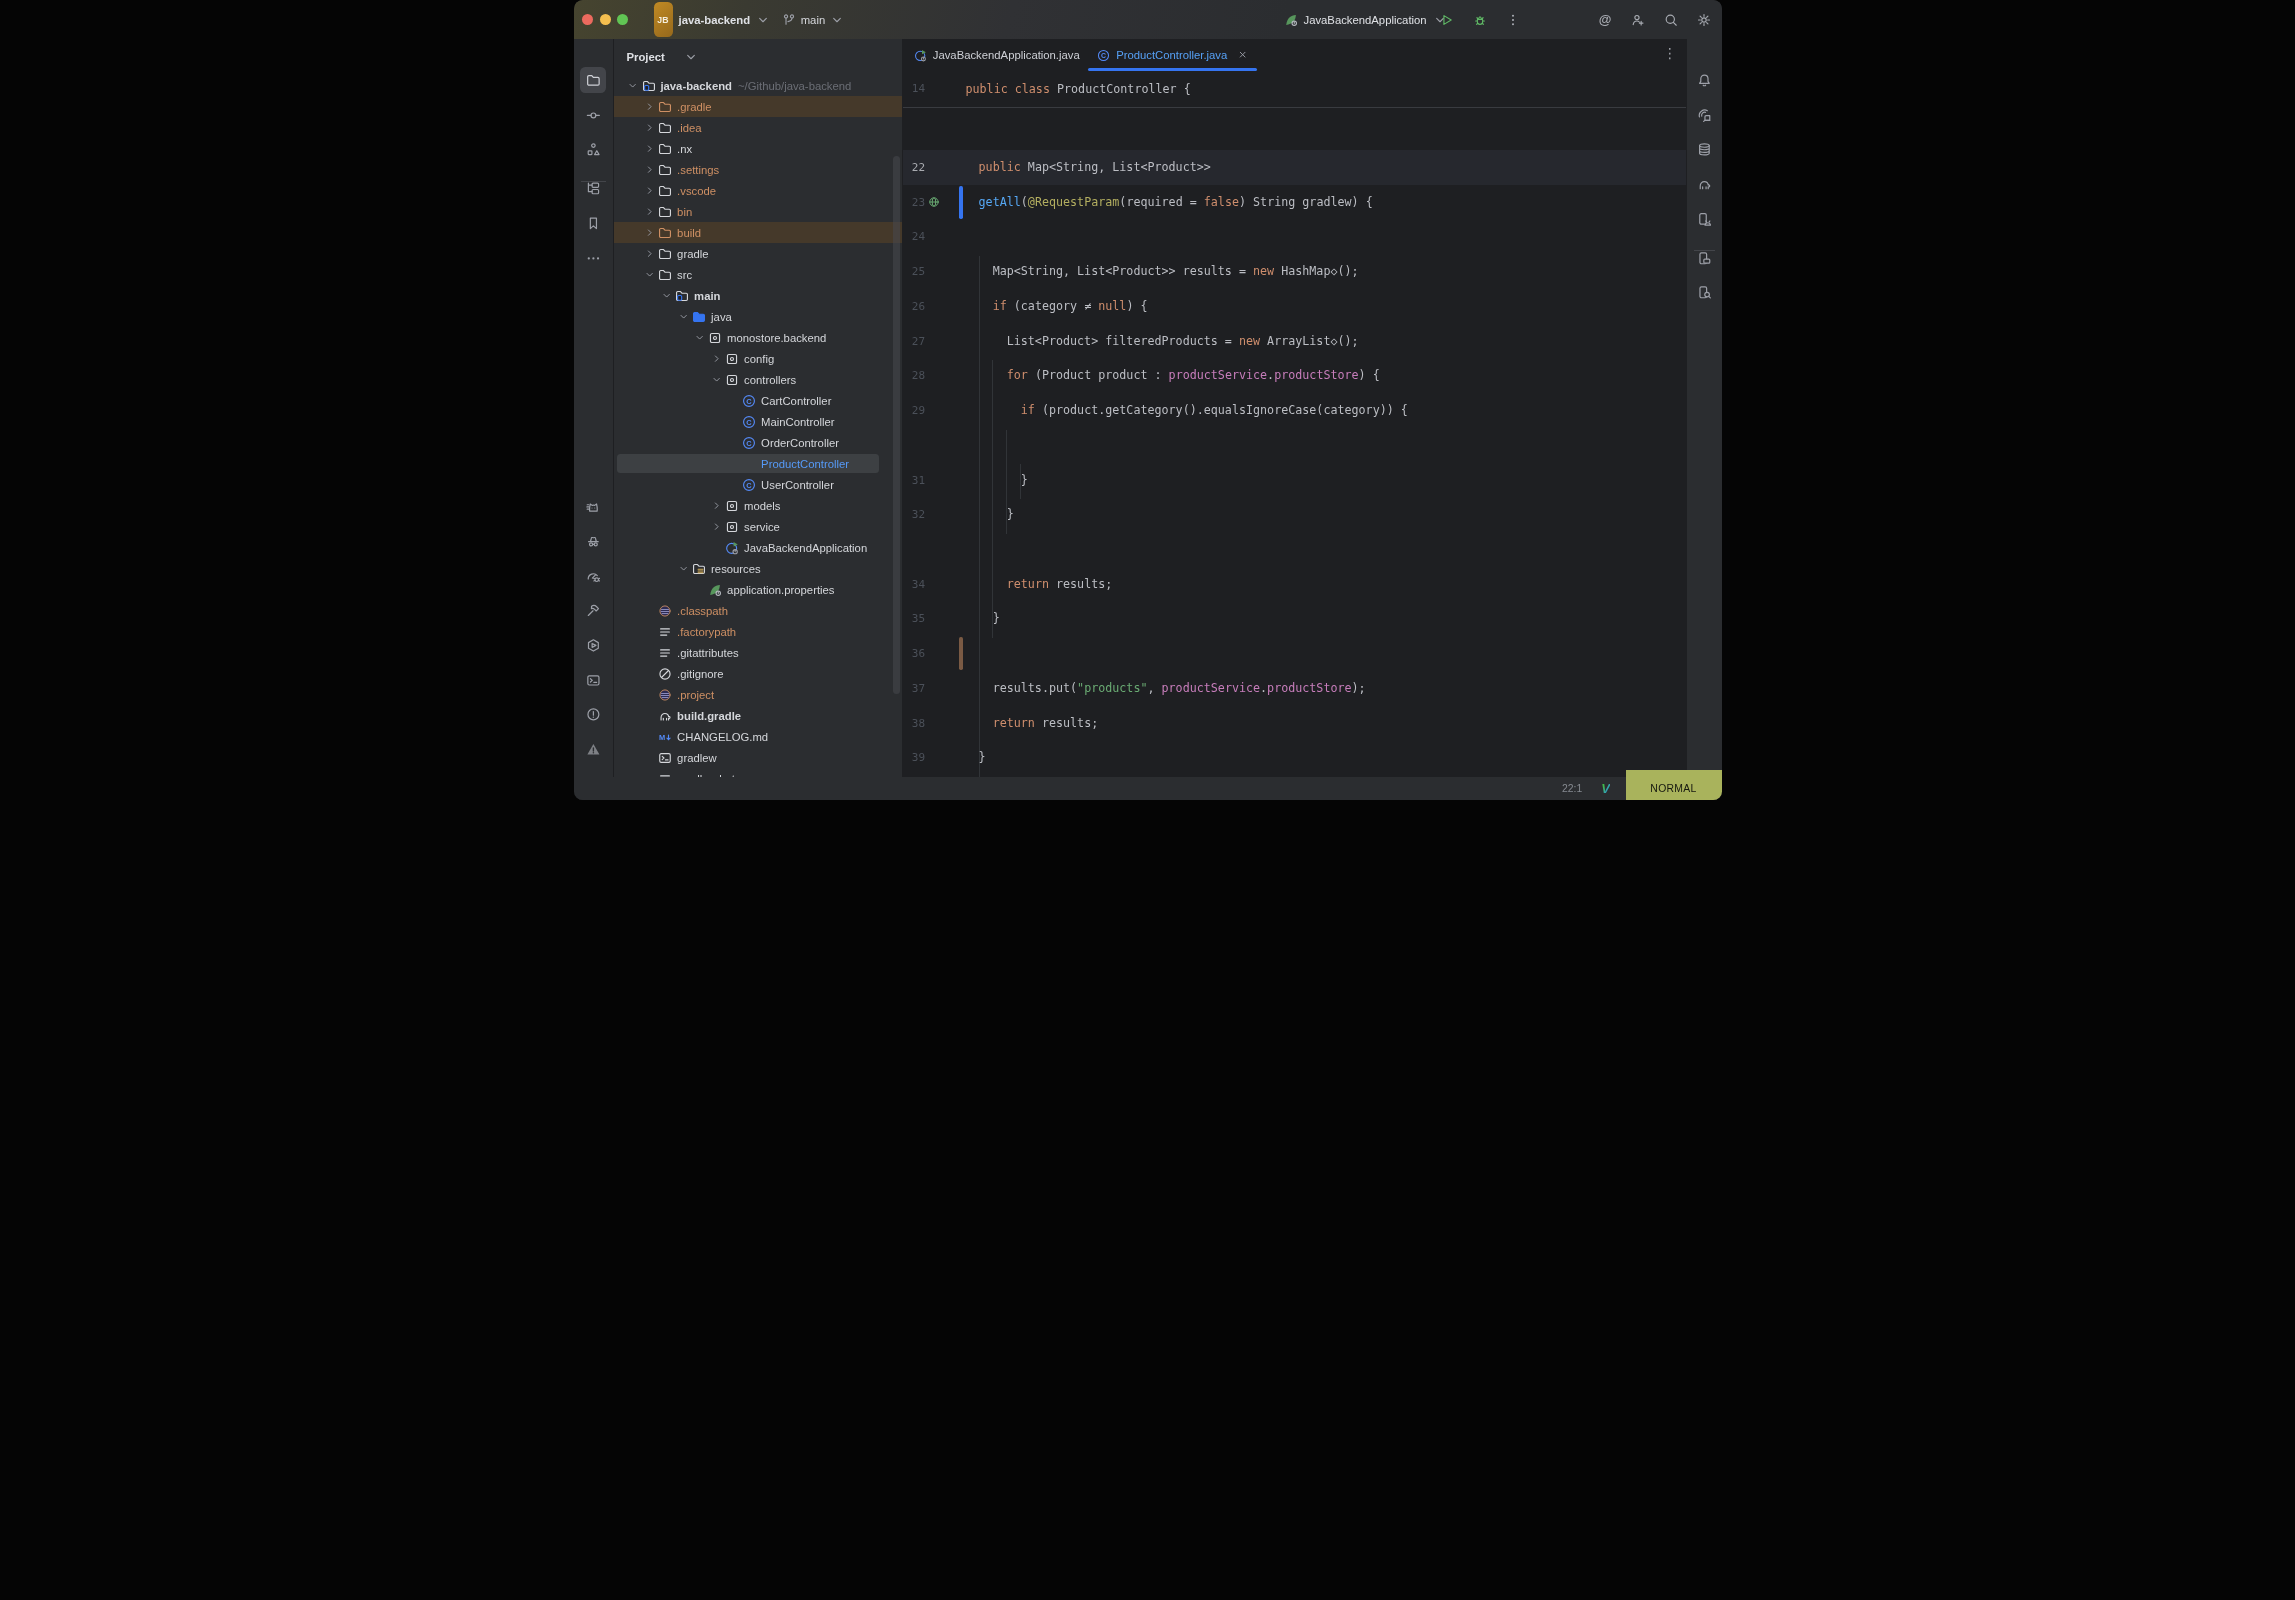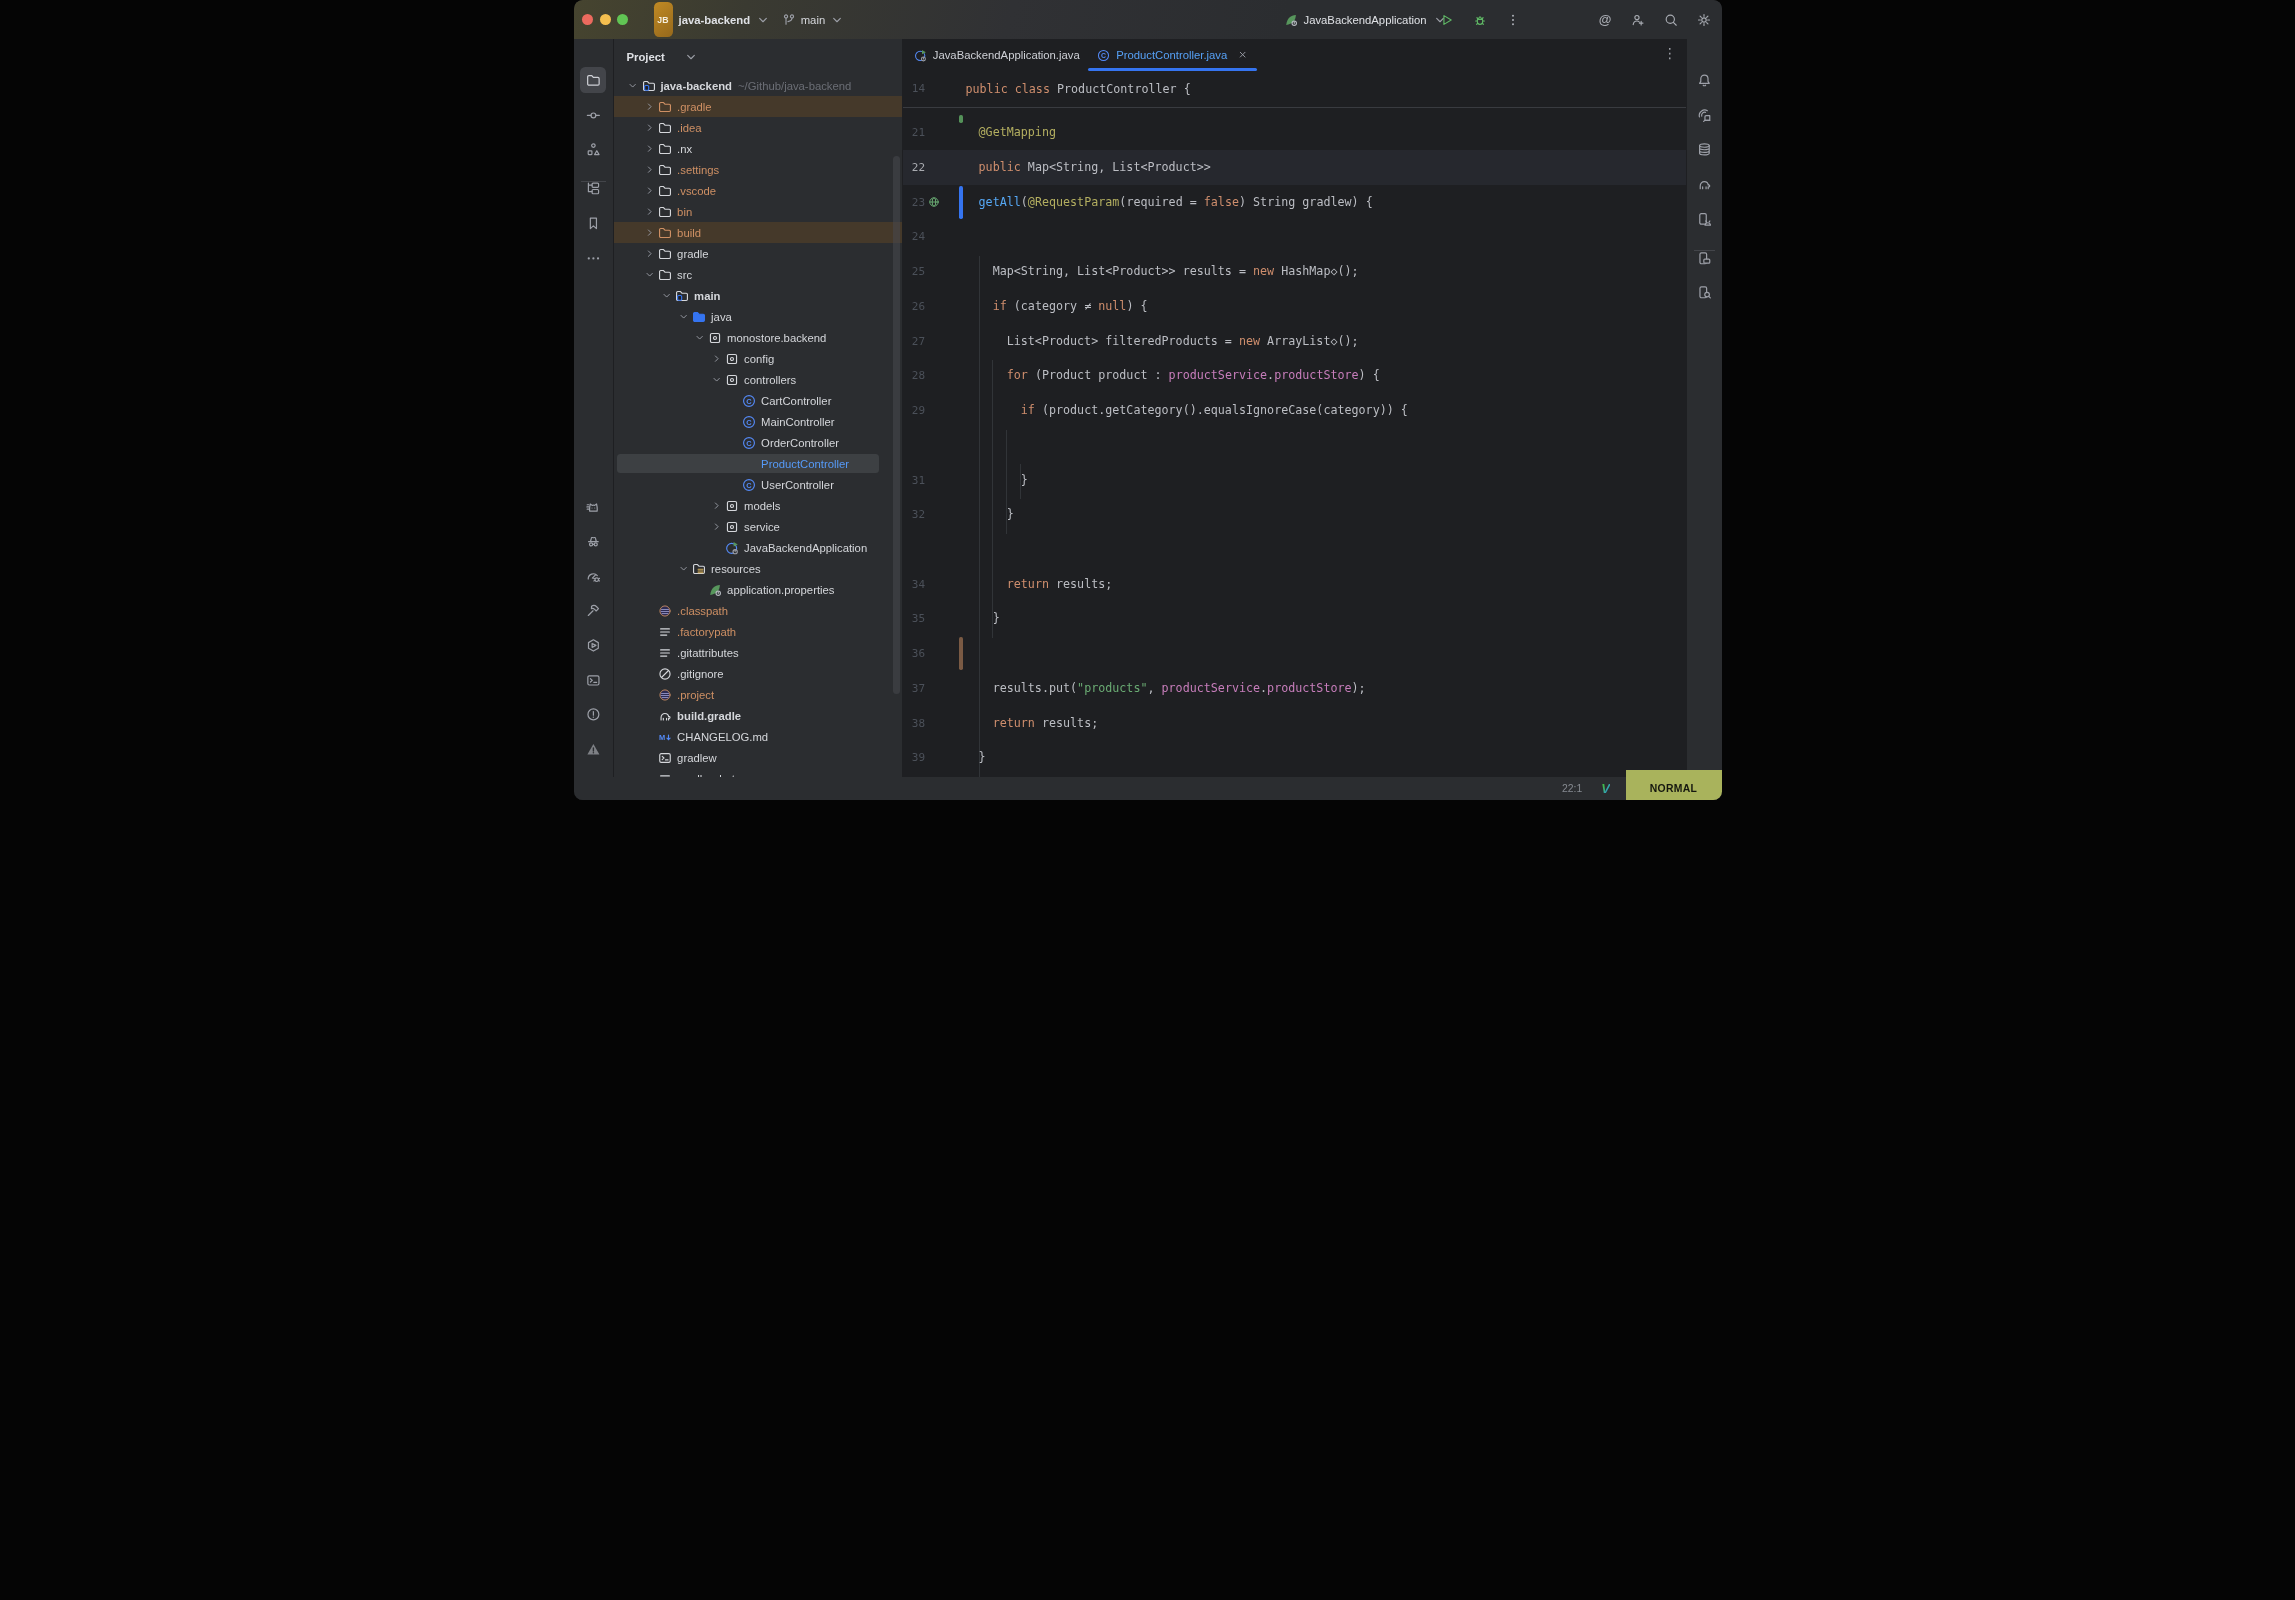--- a/index.html
+++ b/index.html
@@ -63,21 +63,21 @@
   #sticky .ctext,#sticky .lnum{height:36px;line-height:36px;}
   .s-kw{color:#cf8e6d;}.s-plain{color:#bcbec4;}.s-ann{color:#b3ae60;}.s-method{color:#56a8f5;}
   .s-field{color:#c77dbb;}.s-str{color:#6aab73;}
   
   
   #statusbar{position:absolute;left:0;right:0;bottom:0;height:23.4px;background:#2b2d30;display:flex;align-items:center;justify-content:flex-end;font-size:10.4px;color:#868a91;}
   #caret-pos{margin-right:19px;}
   #vim-icon{font-weight:900;font-style:italic;font-size:13px;margin-right:15.6px;
     background:linear-gradient(120deg,#41b94a 30%,#2e9bd6 75%);-webkit-background-clip:text;background-clip:text;color:transparent;}
   #vim-mode{height:37px;min-width:96px;display:flex;align-items:center;justify-content:center;
-    color:#15170f;font-weight:700;font-size:10.4px;letter-spacing:0.3px;}
+    color:#15170f;font-weight:400;font-size:10.4px;letter-spacing:0.3px;}
   svg.ic{fill:none;stroke:currentColor;stroke-width:1.3;stroke-linecap:round;stroke-linejoin:round;display:block;}
 </style>
 </head>
 <body>
 
 <div id="window">
 
   <div id="titlebar">
     <div class="tl-dot" id="dot-close"></div>
     <div class="tl-dot" id="dot-min"></div>
@@ -720,25 +720,20 @@
           </div>
         </div>
       <div id="tab-more"><span class="glyph">⋮</span></div>
 
       <div id="code-area">
           <div id="caret-band" style="top: 79px;"></div>
           <div class="guide" style="left: 76px; top: 185px; height: 521px;"></div>
           <div class="guide" style="left: 89px; top: 289px; height: 278px;"></div>
           <div class="guide" style="left: 103px; top: 359px; height: 104px;"></div>
           <div class="guide" style="left: 117px; top: 393px; height: 35px;"></div>
-          <div class="cline" style="top: 44px;">
-            <div class="lnum">21</div>
-            <div class="gbar" style="top: 0px; height: 7.8px; background: rgb(84, 145, 89);"></div>
-            <div class="ctext"><span class="s-ann">  @GetMapping</span></div>
-          </div>
           <div class="cline" style="top: 79px;">
             <div class="lnum cur">22</div>
             <div class="ctext"><span class="s-plain">  </span><span class="s-kw">public </span><span class="s-plain">Map&lt;String, List&lt;Product&gt;&gt;</span></div>
           </div>
           <div class="cline" style="top: 114px;">
             <div class="lnum">23</div>
             <div class="gicon">
               <svg class="ic" width="12" height="12" viewBox="0 0 16 16">
                 <circle cx="8" cy="8" r="5.6" stroke="#6aab73"></circle>
                 <ellipse cx="8" cy="8" rx="2.4" ry="5.6" stroke="#6aab73"></ellipse>

